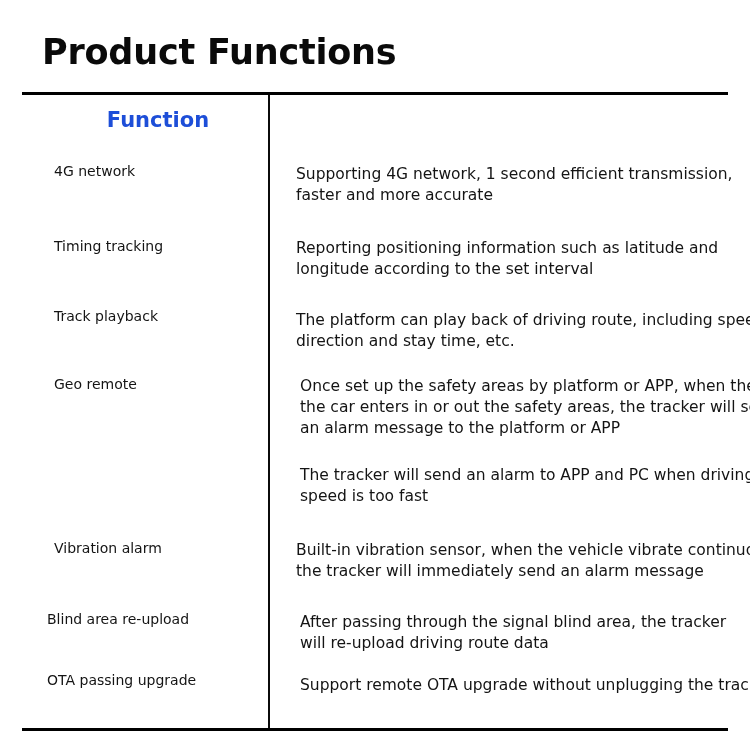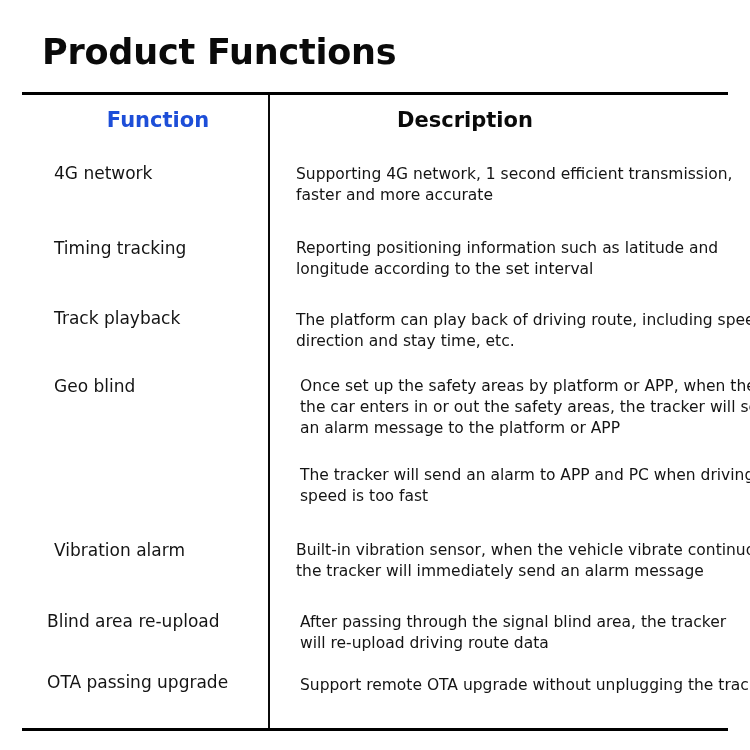--- a/index.html
+++ b/index.html
@@ -69,21 +69,21 @@
     left: 300px;
     top: 108px;
     width: 330px;
     text-align: center;
     font-size: 21px;
     font-weight: bold;
     color: #0a0a0a;
   }
   .fn {
     position: absolute;
-    font-size: 17px;
+    font-size: 14px;
     color: #141414;
     white-space: nowrap;
   }
   .desc {
     position: absolute;
     left: 296px;
     width: 446px;
     font-size: 15.5px;
     line-height: 21px;
     color: #141414;
@@ -97,41 +97,40 @@
 
 <div class="page">
 
   <div class="title">Product Functions</div>
 
   <div class="rule-top"></div>
   <div class="rule-bottom"></div>
   <div class="divider"></div>
 
   <div class="head-function">Function</div>
-  <div class="head-description">Description</div>
 
   <div class="fn" style="left:54px; top:163px;">4G network</div>
   <div class="desc" style="top:164px;">
     <div>Supporting 4G network, 1 second efficient transmission,</div>
     <div>faster and more accurate</div>
   </div>
 
   <div class="fn" style="left:54px; top:238px;">Timing tracking</div>
   <div class="desc" style="top:238px;">
     <div>Reporting positioning information such as latitude and</div>
     <div>longitude according to the set interval</div>
   </div>
 
   <div class="fn" style="left:54px; top:308px;">Track playback</div>
   <div class="desc" style="top:310px;">
     <div>The platform can play back of driving route, including speed,</div>
     <div>direction and stay time, etc.</div>
   </div>
 
-  <div class="fn" style="left:54px; top:376px;">Geo blind</div>
+  <div class="fn" style="left:54px; top:376px;">Geo remote</div>
   <div class="desc" style="top:376px; left:300px;">
     <div>Once set up the safety areas by platform or APP, when the</div>
     <div>the car enters in or out  the safety areas, the tracker will send</div>
     <div>an alarm message to the platform or APP</div>
   </div>
 
   <div class="desc" style="top:465px; left:300px;">
     <div>The tracker will send an alarm to APP and PC when driving</div>
     <div>speed is too fast</div>
   </div>

